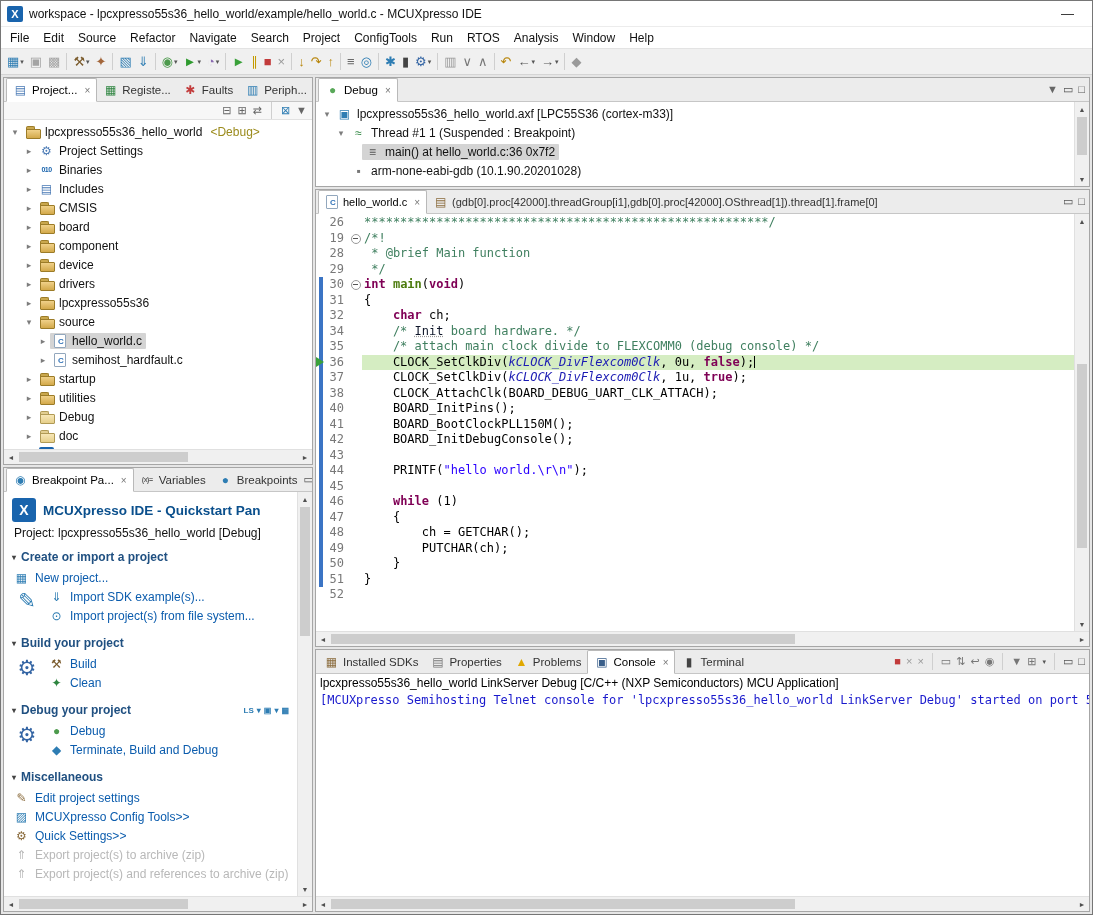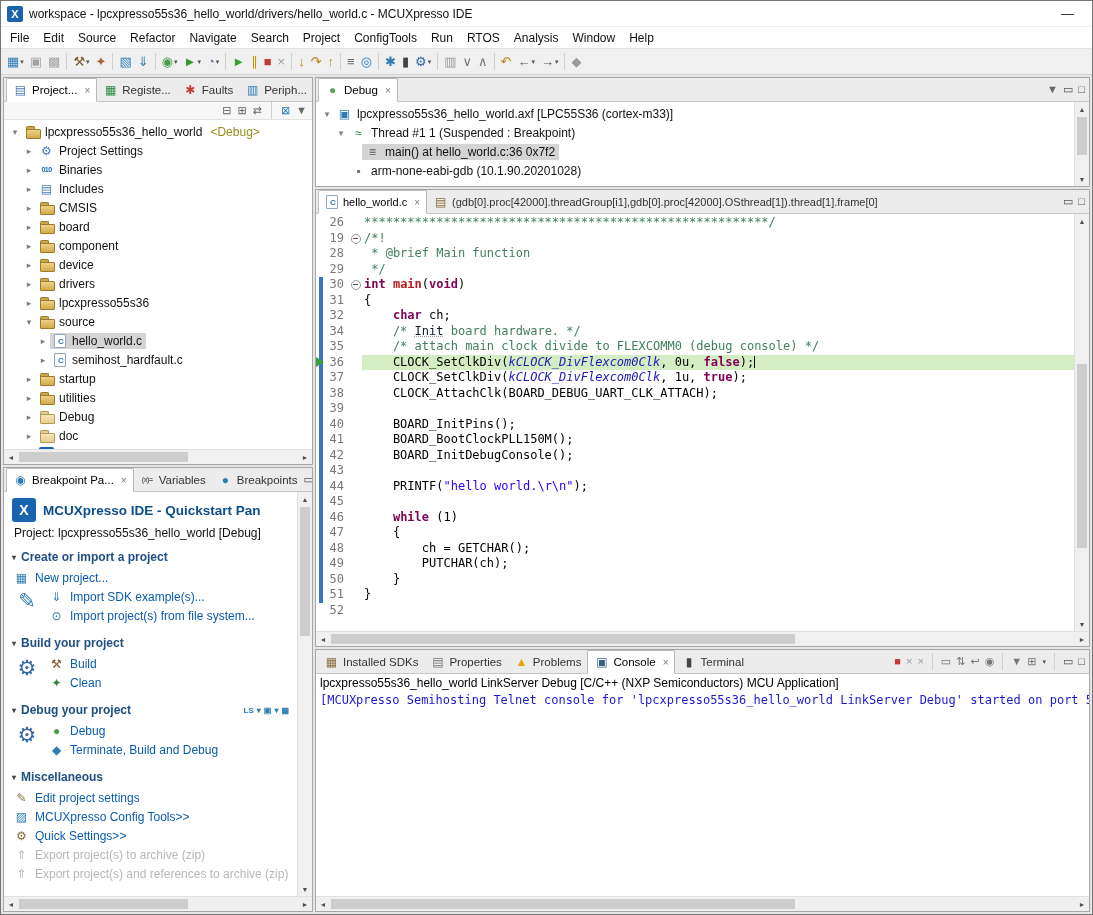--- a/index.html
+++ b/index.html
@@ -74,21 +74,21 @@
   .fold.minus::after{content:"";position:absolute;left:4px;top:7px;width:5px;height:1px;background:#555}
   .ctext{flex:1;padding-left:2px}
   .ctext.cur{background:#d5edc2}
   .caret{display:inline-block;width:1px;height:12px;background:#000;vertical-align:-2px}
   .seg-pl{color:#000}
   .seg-cm{color:#3f7f5f}
   .seg-cmu{color:#0f172a;text-decoration:underline dotted #999}
   .seg-kw{color:#7f0055;font-weight:bold}
   .seg-str{color:#2a00ff}
   .seg-en{color:#1b1bb3;font-style:italic}
-  .seg-fn{color:#b91c1c;font-weight:bold}
+  .seg-fn{color:#4d7c0f;font-weight:bold}
 
   
   .vscroll{flex:0 0 15px;width:15px;background:#f0f0f0;border-left:1px solid #e0e0e0;position:relative}
   .vscroll .arr{position:absolute;left:0;right:0;height:14px;display:flex;align-items:center;justify-content:center;font-size:7px;color:#505050}
   .vscroll .thumb{position:absolute;left:2px;right:2px;background:#cdcdcd}
   .hscroll{height:15px;min-height:15px;background:#f0f0f0;border-top:1px solid #e0e0e0;position:relative}
   .hscroll .arr{position:absolute;top:0;bottom:0;width:14px;display:flex;align-items:center;justify-content:center;font-size:7px;color:#505050}
   .hscroll .thumb{position:absolute;top:2px;bottom:2px;background:#cdcdcd}
 
   
@@ -112,21 +112,21 @@
   .qs-col{display:flex;flex-direction:column}
   .qs-item{display:flex;align-items:center;gap:6px;height:19px;color:#0b5cad;white-space:nowrap;margin-left:2px}
   .qs-item.disabled{color:#b8b8b8}
 </style>
 </head>
 <body>
 
 <div class="window">
   <div class="titlebar">
     <span class="applogo" id="applogo">X</span>
-    <span class="title-text">workspace - lpcxpresso55s36_hello_world/drivers/hello_world.c - MCUXpresso IDE</span>
+    <span class="title-text">workspace - lpcxpresso55s36_hello_world/example/hello_world.c - MCUXpresso IDE</span>
     <span class="win-min">—</span>
   </div>
   <div class="menubar" id="menubar">
       <span class="menu-item">File</span>
       <span class="menu-item">Edit</span>
       <span class="menu-item">Source</span>
       <span class="menu-item">Refactor</span>
       <span class="menu-item">Navigate</span>
       <span class="menu-item">Search</span>
       <span class="menu-item">Project</span>
@@ -633,21 +633,20 @@
             <div class="code-line"><span class="ann"></span><span class="lnum">28</span><span class="fold"></span><span class="ctext"><span class="seg-cm"> * @brief Main function</span></span></div>
             <div class="code-line"><span class="ann"></span><span class="lnum">29</span><span class="fold"></span><span class="ctext"><span class="seg-cm"> */</span></span></div>
             <div class="code-line"><span class="ann"><span class="chg"></span></span><span class="lnum">30</span><span class="fold minus"></span><span class="ctext"><span class="seg-kw">int</span><span class="seg-pl"> </span><span class="seg-fn">main</span><span class="seg-pl">(</span><span class="seg-kw">void</span><span class="seg-pl">)</span></span></div>
             <div class="code-line"><span class="ann"><span class="chg"></span></span><span class="lnum">31</span><span class="fold"></span><span class="ctext"><span class="seg-pl">{</span></span></div>
             <div class="code-line"><span class="ann"><span class="chg"></span></span><span class="lnum">32</span><span class="fold"></span><span class="ctext"><span class="seg-pl">    </span><span class="seg-kw">char</span><span class="seg-pl"> ch;</span></span></div>
             <div class="code-line"><span class="ann"><span class="chg"></span></span><span class="lnum">34</span><span class="fold"></span><span class="ctext"><span class="seg-cm">    /* </span><span class="seg-cmu">Init</span><span class="seg-cm"> board hardware. */</span></span></div>
             <div class="code-line"><span class="ann"><span class="chg"></span></span><span class="lnum">35</span><span class="fold"></span><span class="ctext"><span class="seg-cm">    /* attach main clock divide to FLEXCOMM0 (debug console) */</span></span></div>
             <div class="code-line"><span class="ann"><span class="chg"></span><span class="ip"></span></span><span class="lnum">36</span><span class="fold"></span><span class="ctext cur"><span class="seg-pl">    CLOCK_SetClkDiv(</span><span class="seg-en">kCLOCK_DivFlexcom0Clk</span><span class="seg-pl">, 0u, </span><span class="seg-kw">false</span><span class="seg-pl">);</span><span class="caret"></span></span></div>
             <div class="code-line"><span class="ann"><span class="chg"></span></span><span class="lnum">37</span><span class="fold"></span><span class="ctext"><span class="seg-pl">    CLOCK_SetClkDiv(</span><span class="seg-en">kCLOCK_DivFlexcom0Clk</span><span class="seg-pl">, 1u, </span><span class="seg-kw">true</span><span class="seg-pl">);</span></span></div>
             <div class="code-line"><span class="ann"><span class="chg"></span></span><span class="lnum">38</span><span class="fold"></span><span class="ctext"><span class="seg-pl">    CLOCK_AttachClk(BOARD_DEBUG_UART_CLK_ATTACH);</span></span></div>
-            <div class="code-line"><span class="ann"><span class="chg"></span></span><span class="lnum">39</span><span class="fold"></span><span class="ctext"></span></div>
             <div class="code-line"><span class="ann"><span class="chg"></span></span><span class="lnum">40</span><span class="fold"></span><span class="ctext"><span class="seg-pl">    BOARD_InitPins();</span></span></div>
             <div class="code-line"><span class="ann"><span class="chg"></span></span><span class="lnum">41</span><span class="fold"></span><span class="ctext"><span class="seg-pl">    BOARD_BootClockPLL150M();</span></span></div>
             <div class="code-line"><span class="ann"><span class="chg"></span></span><span class="lnum">42</span><span class="fold"></span><span class="ctext"><span class="seg-pl">    BOARD_InitDebugConsole();</span></span></div>
             <div class="code-line"><span class="ann"><span class="chg"></span></span><span class="lnum">43</span><span class="fold"></span><span class="ctext"></span></div>
             <div class="code-line"><span class="ann"><span class="chg"></span></span><span class="lnum">44</span><span class="fold"></span><span class="ctext"><span class="seg-pl">    PRINTF(</span><span class="seg-str">"hello world.\r\n"</span><span class="seg-pl">);</span></span></div>
             <div class="code-line"><span class="ann"><span class="chg"></span></span><span class="lnum">45</span><span class="fold"></span><span class="ctext"></span></div>
             <div class="code-line"><span class="ann"><span class="chg"></span></span><span class="lnum">46</span><span class="fold"></span><span class="ctext"><span class="seg-pl">    </span><span class="seg-kw">while</span><span class="seg-pl"> (1)</span></span></div>
             <div class="code-line"><span class="ann"><span class="chg"></span></span><span class="lnum">47</span><span class="fold"></span><span class="ctext"><span class="seg-pl">    {</span></span></div>
             <div class="code-line"><span class="ann"><span class="chg"></span></span><span class="lnum">48</span><span class="fold"></span><span class="ctext"><span class="seg-pl">        ch = GETCHAR();</span></span></div>
             <div class="code-line"><span class="ann"><span class="chg"></span></span><span class="lnum">49</span><span class="fold"></span><span class="ctext"><span class="seg-pl">        PUTCHAR(ch);</span></span></div>

